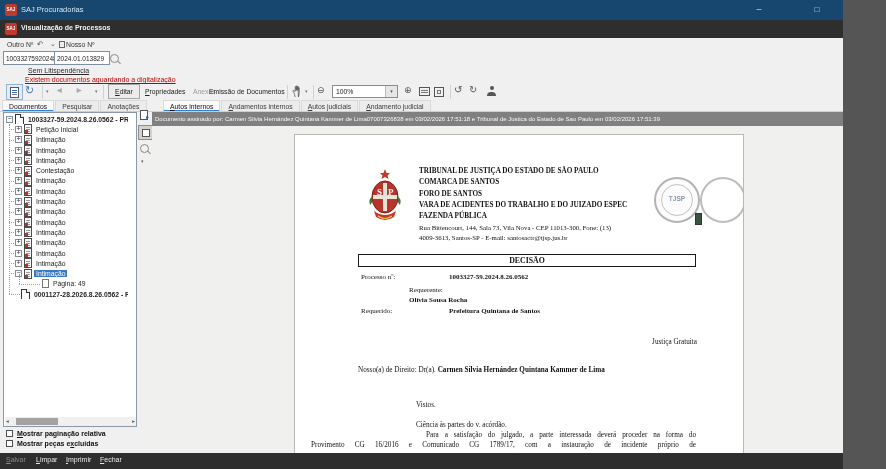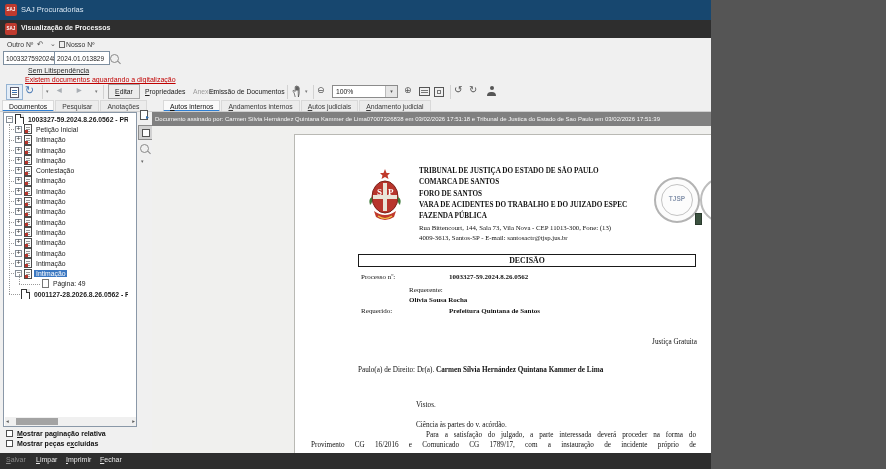--- a/index.html
+++ b/index.html
@@ -1,16 +1,16 @@
 <!DOCTYPE html>
 <html><head>
 <meta charset="utf-8">
 <style>
   html,body{margin:0;padding:0;background:#555;}
-  #app{position:relative;width:711px;height:469px;background:#f0f0f0;overflow:hidden;
+  #app{position:relative;width:843px;height:469px;background:#f0f0f0;overflow:hidden;
        font-family:"Liberation Sans","DejaVu Sans",sans-serif;font-size:7px;color:#222;}
   .abs{position:absolute;}
   .nw{white-space:nowrap;}
   u{text-decoration:underline;}
   
   #titlebar1{left:0;top:0;width:886px;height:20px;background:#17476f;color:#d9e6f2;}
   #titlebar2{left:0;top:20px;width:886px;height:18px;background:#2e2e2e;color:#f2f2f2;}
   .saj-badge{position:absolute;width:12px;height:12px;background:#bf3a2e;border-radius:2px;
              color:#fff;font-size:4.5px;font-weight:bold;text-align:center;line-height:12px;}
   .winbtn{position:absolute;width:26px;height:100%;text-align:center;color:#cfe0ee;font-size:9px;line-height:19px;cursor:default;}
@@ -386,21 +386,21 @@
 
       <div id="doc-fields" class="abs" style="left:66px;top:137px;width:382px;">
           <div class="fieldrow"><span class="fl">Processo nº:</span><span class="fv">1003327-59.2024.8.26.0562</span></div>
           <div class="fieldrow" style="margin-top: 2px; margin-left: 48px;"><span class="fl">Requerente:</span><span class="fv">Olívia Sousa Rocha</span></div>
           <div class="fieldrow"><span class="fl">Requerido:</span><span class="fv">Prefeitura Quintana de Santos</span></div>
         </div>
 
       <div class="abs" style="left:250px;top:203px;width:152px;text-align:right;font-size:7.2px;">Justiça Gratuita</div>
 
       <div class="abs nw" style="left:63px;top:231px;font-size:7.2px;">
-        <span>Paulo(a) de Direito: Dr(a). </span><b>Carmen Sílvia Hernández Quintana Kammer de Lima</b>
+        <span>Nosso(a) de Direito: Dr(a). </span><b>Carmen Sílvia Hernández Quintana Kammer de Lima</b>
       </div>
 
       <div class="docline" style="left:121px;top:266px;">Vistos.</div>
       <div class="docline" style="left:121px;top:286px;">Ciência às partes do v. acórdão.</div>
       <div class="abs" style="left:131px;top:296px;width:270px;font-size:7.2px;text-align:justify;text-align-last:justify;white-space:normal;">Para a satisfação do julgado, a parte interessada deverá proceder na forma do</div>
       <div class="abs" style="left:16px;top:306px;width:385px;font-size:7.2px;text-align:justify;text-align-last:justify;">Provimento CG 16/2016 e Comunicado CG 1789/17, com a instauração de incidente próprio de</div>
     </div>
   </div>
 
   <div class="abs sb" style="left:866px;top:112px;width:12px;height:343px;border-left:1px solid #dedede;box-sizing:border-box;">

